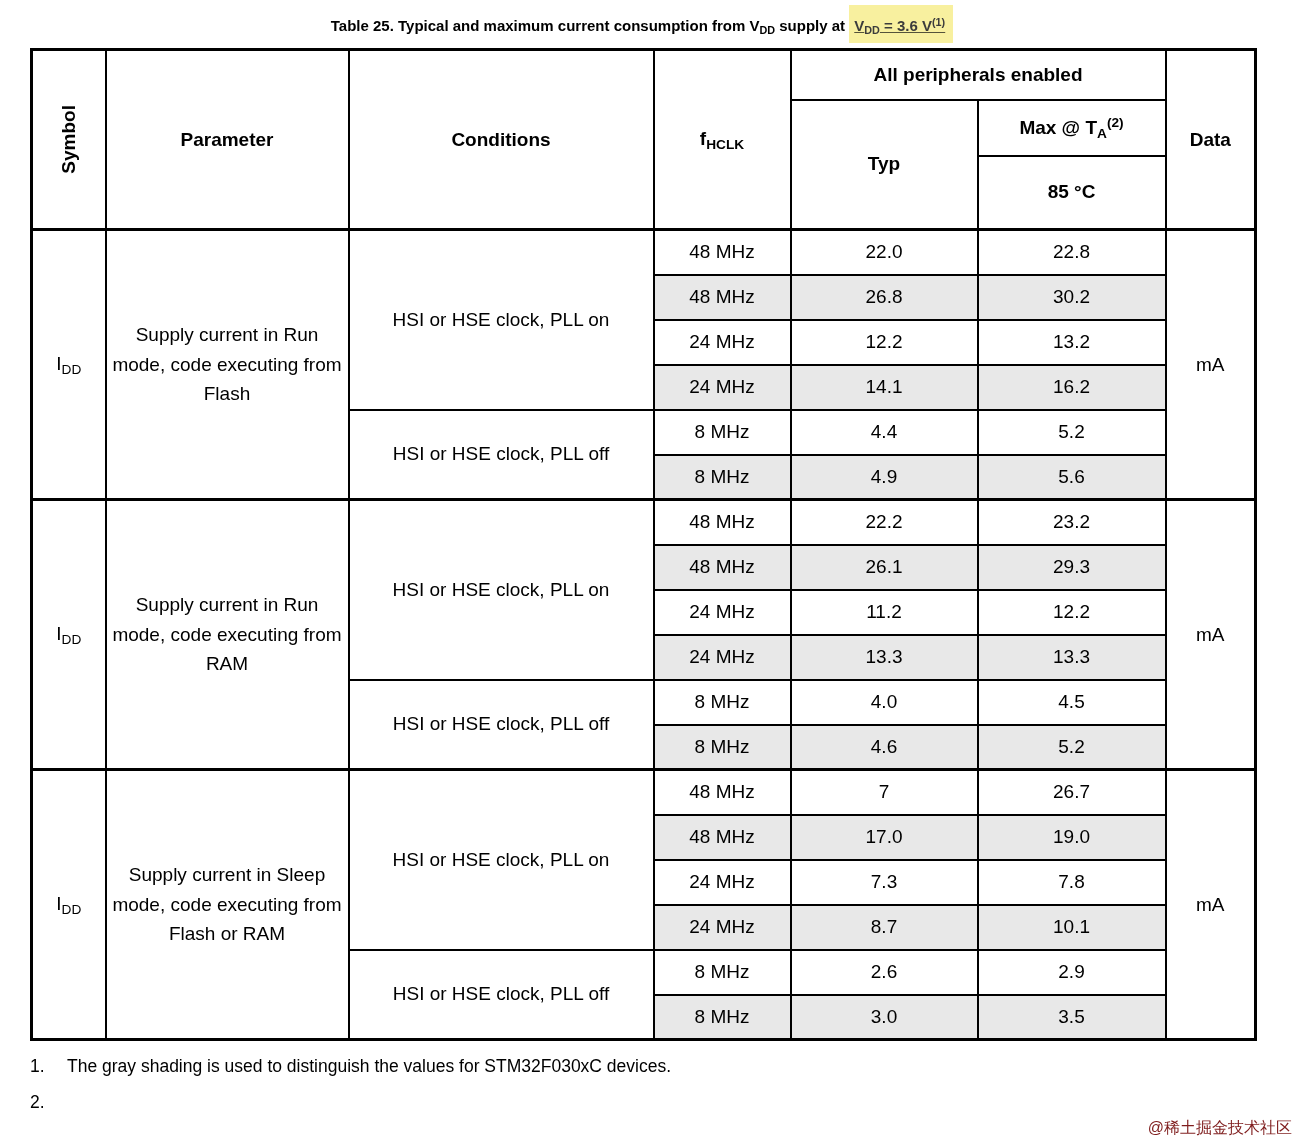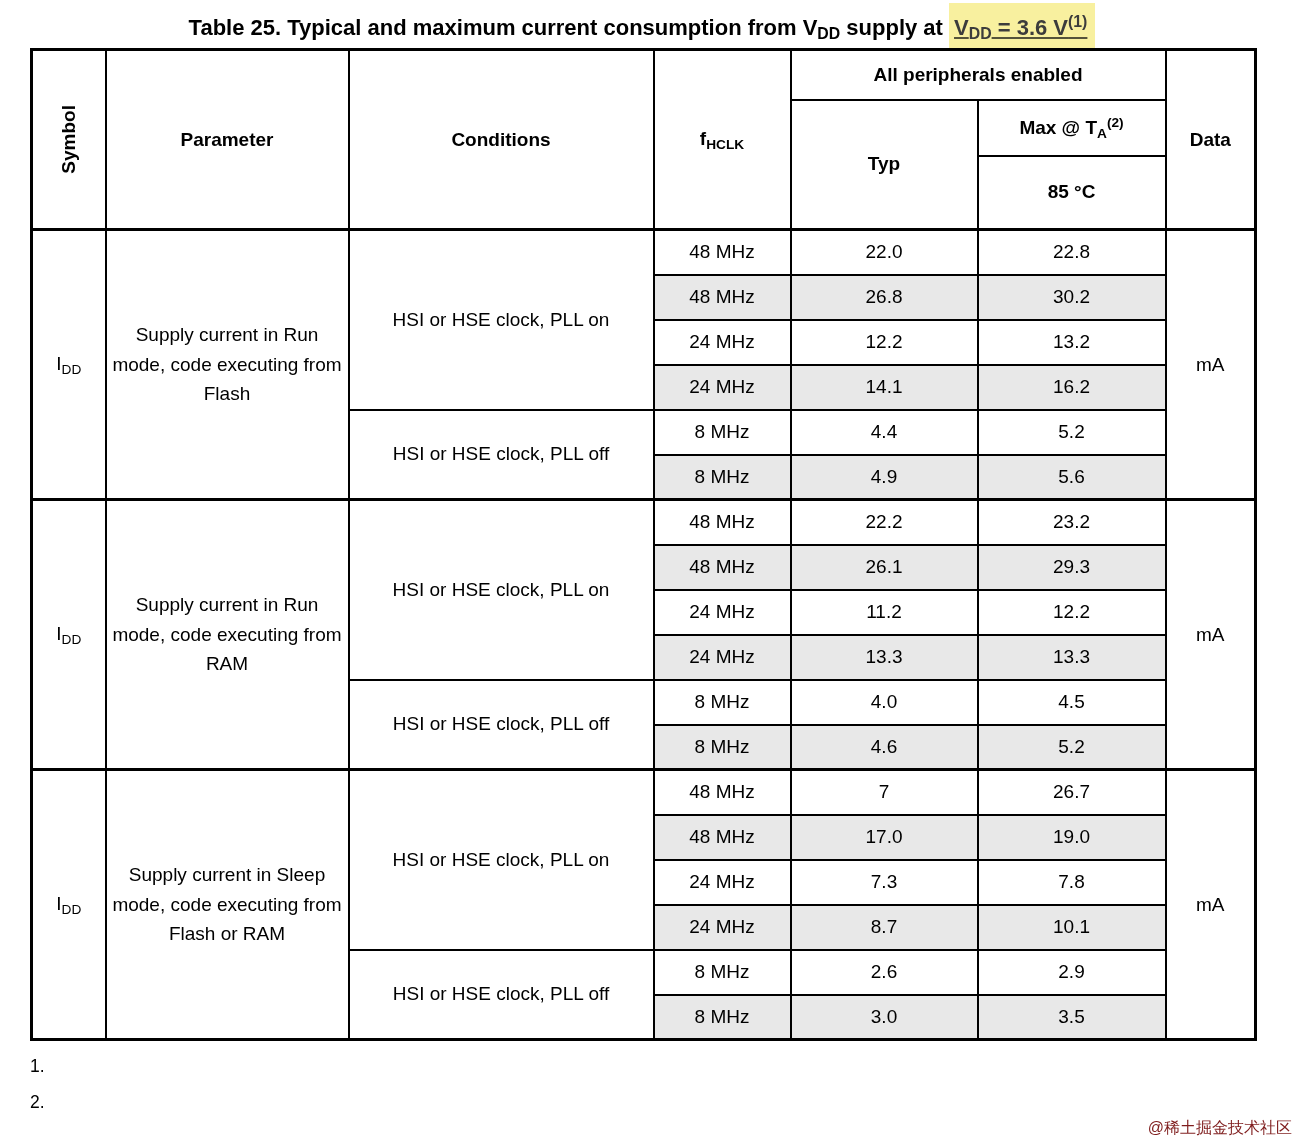--- a/index.html
+++ b/index.html
@@ -5,21 +5,21 @@
   :root { --hl:#f8f09f; --shade:#e8e8e8; }
   * { box-sizing: border-box; }
   html,body { margin:0; padding:0; background:#fff; }
   .page {
     position: relative; width: 1300px; height: 1148px;
     background:#fff; overflow:hidden;
     font-family:"Liberation Sans", sans-serif; color:#000;
   }
   .title {
     position:absolute; top:0; left:30px; width:1224px; height:64px;
-    text-align:center; font-size:22px; font-weight:bold; line-height:44px;
+    text-align:center; font-size:15px; font-weight:bold; line-height:44px;
     white-space:nowrap;
   }
   .hl {
     background: var(--hl);
     padding: 12px 8px 9px 5px;
     color:#3c3c3c;
     text-decoration: underline;
     text-decoration-color:#55533a;
   }
   .sb { font-size:0.72em; vertical-align:-0.28em; }
@@ -202,20 +202,21 @@
         <td>8 MHz</td>
         <td>3.0</td>
         <td>3.5</td>
       </tr>
     </tbody>
   </table>
 
   <div class="footnotes">
     <div class="fn">
       <span class="fn-num">1.</span>
+      <span class="fn-text">The gray shading is used to distinguish the values for STM32F030xC devices.</span>
     </div>
     <div class="fn">
       <span class="fn-num">2.</span>
     </div>
   </div>
 
   <div class="watermark">@稀土掘金技术社区</div>
 </div>
 
 </body></html>

